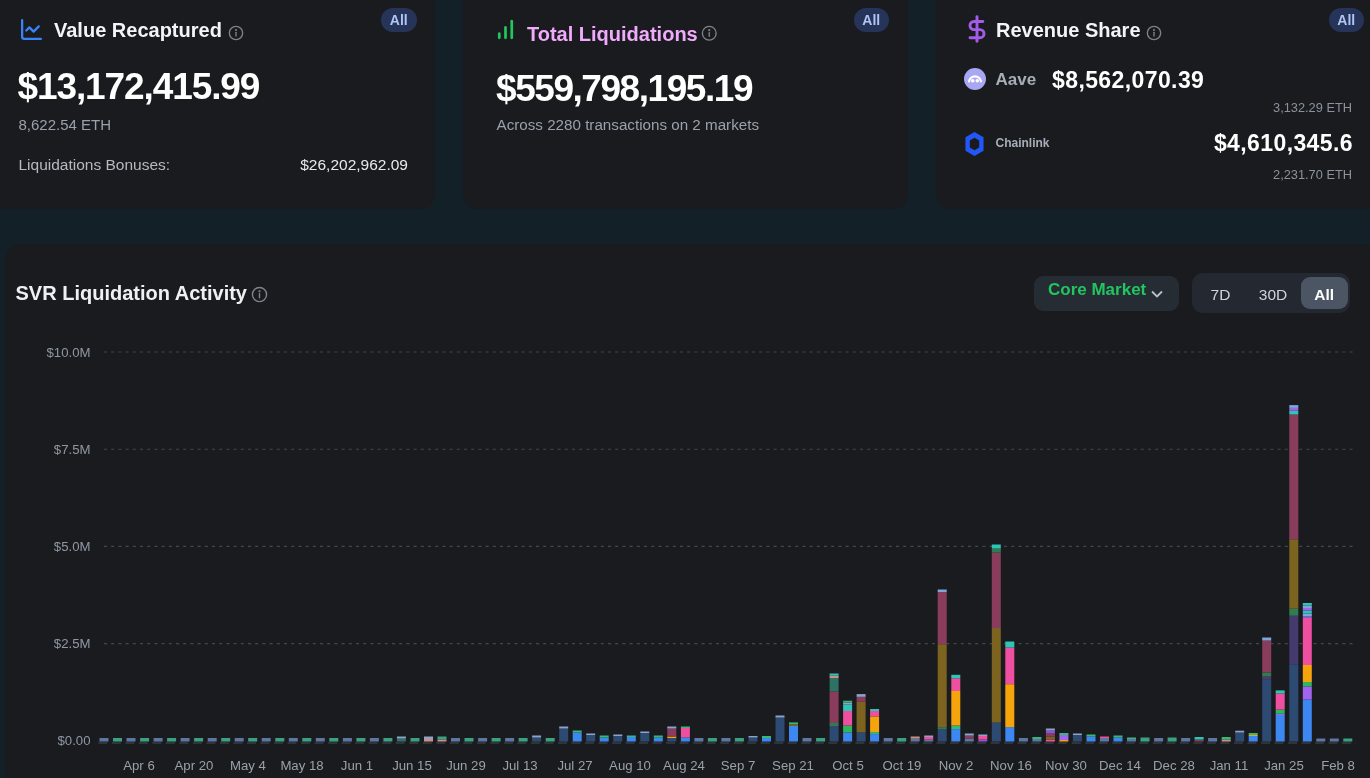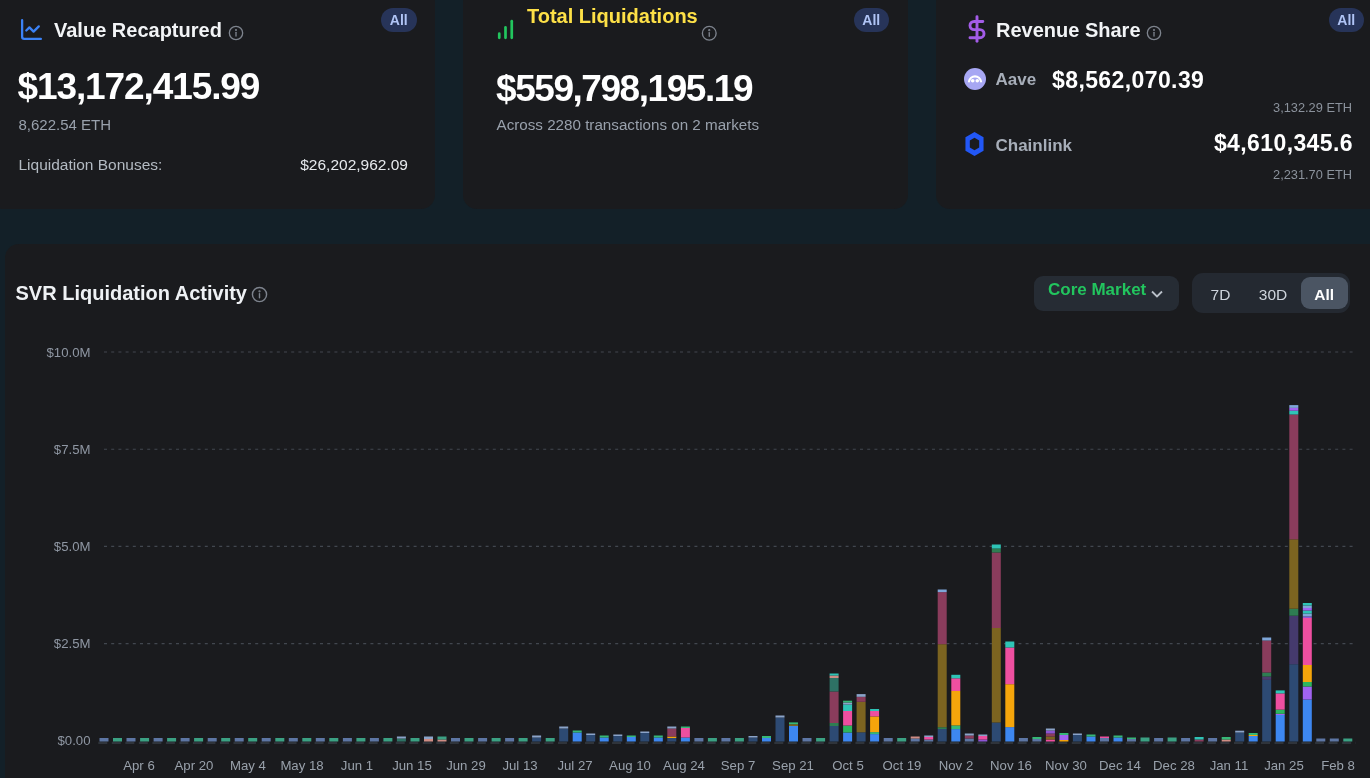--- a/index.html
+++ b/index.html
@@ -17,29 +17,29 @@
     </svg></div>
 <div class="abs" style="left:54px;top:19px;font-size:20px;font-weight:bold;color:#f2f4f6">Value Recaptured</div>
 <svg style="position:absolute;left:228px;top:24.5px" width="16" height="16" viewBox="0 0 24 24" fill="none" stroke="#7d838d" stroke-width="2">
     <circle cx="12" cy="12" r="10"></circle>
     <line x1="12" y1="16.5" x2="12" y2="11" stroke-linecap="round"></line>
     <circle cx="12" cy="7.5" r="0.6" fill="#7d838d"></circle>
   </svg>
 <div style="position:absolute;left:381px;top:7.5px;width:35.5px;height:24px;border-radius:12px;background:#273459;color:#b0c4f5;font-size:14px;font-weight:bold;text-align:center;line-height:24px">All</div>
 <div class="abs" style="left:17.5px;top:66px;font-size:37px;font-weight:bold;color:#fff;letter-spacing:-1.1px">$13,172,415.99</div>
 <div class="abs" style="left:18.5px;top:115.5px;font-size:15px;color:#99a1ac">8,622.54 ETH</div>
-<div class="abs" style="left:18.5px;top:156px;font-size:15.5px;color:#b3bac2">Liquidation Bonuses:</div>
+<div class="abs" style="left:18.5px;top:156px;font-size:15.5px;color:#b3bac2">Liquidations Bonuses:</div>
 <div class="abs" style="left:208px;top:156px;width:200px;text-align:right;font-size:15.5px;color:#e6e9ed">$26,202,962.09</div>
 
 <div class="abs" style="left:493px;top:16.5px"><svg width="25" height="25" viewBox="0 0 24 24" fill="none" stroke="#22c55e" stroke-width="2.6" stroke-linecap="round">
       <line x1="6" y1="20" x2="6" y2="16"></line>
       <line x1="12" y1="20" x2="12" y2="10"></line>
       <line x1="18" y1="20" x2="18" y2="4"></line>
     </svg></div>
-<div class="abs" style="left:527px;top:5px;font-size:20px;font-weight:bold;color:#fde047">Total Liquidations</div>
+<div class="abs" style="left:527px;top:23px;font-size:20px;font-weight:bold;color:#f0abfc">Total Liquidations</div>
 <svg style="position:absolute;left:701px;top:24.5px" width="16.5" height="16.5" viewBox="0 0 24 24" fill="none" stroke="#7d838d" stroke-width="2">
     <circle cx="12" cy="12" r="10"></circle>
     <line x1="12" y1="16.5" x2="12" y2="11" stroke-linecap="round"></line>
     <circle cx="12" cy="7.5" r="0.6" fill="#7d838d"></circle>
   </svg>
 <div style="position:absolute;left:853.5px;top:7.5px;width:35.5px;height:24px;border-radius:12px;background:#273459;color:#b0c4f5;font-size:14px;font-weight:bold;text-align:center;line-height:24px">All</div>
 <div class="abs" style="left:496px;top:67.5px;font-size:37px;font-weight:bold;color:#fff;letter-spacing:-1.45px">$559,798,195.19</div>
 <div class="abs" style="left:496.5px;top:115.5px;font-size:15.2px;color:#99a1ac">Across 2280 transactions on 2 markets</div>
 
 <div class="abs" style="left:963px;top:13.5px"><svg width="28" height="30" viewBox="0 0 24 24" fill="none" stroke="#a35ce8" stroke-width="2.5" stroke-linecap="round">
@@ -58,21 +58,21 @@
       <path d="M5 13.4 A6.1 6.1 0 0 1 17 13.4" fill="none" stroke="#ffffff" stroke-width="2.2" stroke-linecap="round"></path>
       <circle cx="8.7" cy="12.7" r="1.8" fill="#ffffff"></circle>
       <circle cx="13.3" cy="12.7" r="1.8" fill="#ffffff"></circle>
     </svg></div>
 <div class="abs" style="left:995.5px;top:69.5px;font-size:17px;font-weight:bold;color:#a7aeb9">Aave</div>
 <div class="abs" style="left:1052px;top:67px;width:301px;text-align:left;font-size:23px;font-weight:bold;color:#fff;letter-spacing:0.4px">$8,562,070.39</div>
 <div class="abs" style="left:1052px;top:100.3px;width:300px;text-align:right;font-size:12.8px;color:#8b929c">3,132.29 ETH</div>
 <div class="abs" style="left:963.5px;top:132px"><svg width="21" height="24" viewBox="0 0 38 44">
       <path d="M19 0 L35.6 9.8 V34.2 L19 44 L2.4 34.2 V9.8 Z M19 10.4 L10.4 15.4 V28.6 L19 33.6 L27.6 28.6 V15.4 Z" fill="#2257f5" fill-rule="evenodd"></path>
     </svg></div>
-<div class="abs" style="left:995.5px;top:135.8px;font-size:17px;font-weight:bold;color:#a7aeb9">Chainlink</div>
+<div class="abs" style="left:995.5px;top:135.8px;font-size:12px;font-weight:bold;color:#a7aeb9">Chainlink</div>
 <div class="abs" style="left:1052px;top:129.5px;width:301px;text-align:right;font-size:23px;font-weight:bold;color:#fff;letter-spacing:0.4px">$4,610,345.6</div>
 <div class="abs" style="left:1052px;top:166.8px;width:300px;text-align:right;font-size:12.8px;color:#8b929c">2,231.70 ETH</div>
 
 <div class="abs" style="left:5px;top:244px;width:1370px;height:540px;border-radius:14px 0 0 0;background:#1a1b1e"></div>
 <div class="abs" style="left:15.5px;top:281.5px;font-size:20px;font-weight:bold;color:#eef1f4">SVR Liquidation Activity</div>
 <svg style="position:absolute;left:250.5px;top:285.5px" width="17" height="17" viewBox="0 0 24 24" fill="none" stroke="#7d838d" stroke-width="2">
     <circle cx="12" cy="12" r="10"></circle>
     <line x1="12" y1="16.5" x2="12" y2="11" stroke-linecap="round"></line>
     <circle cx="12" cy="7.5" r="0.6" fill="#7d838d"></circle>
   </svg>

